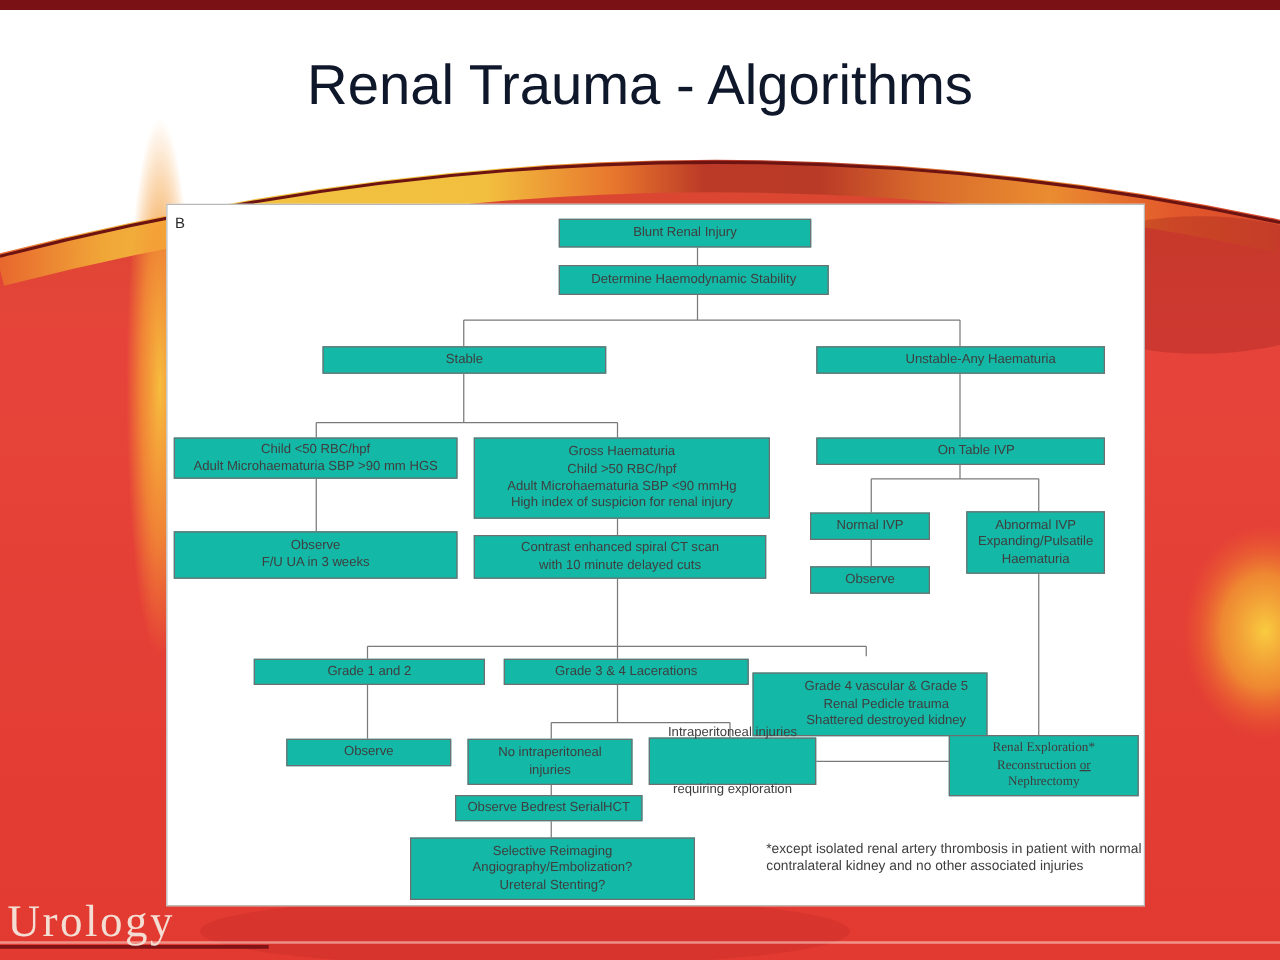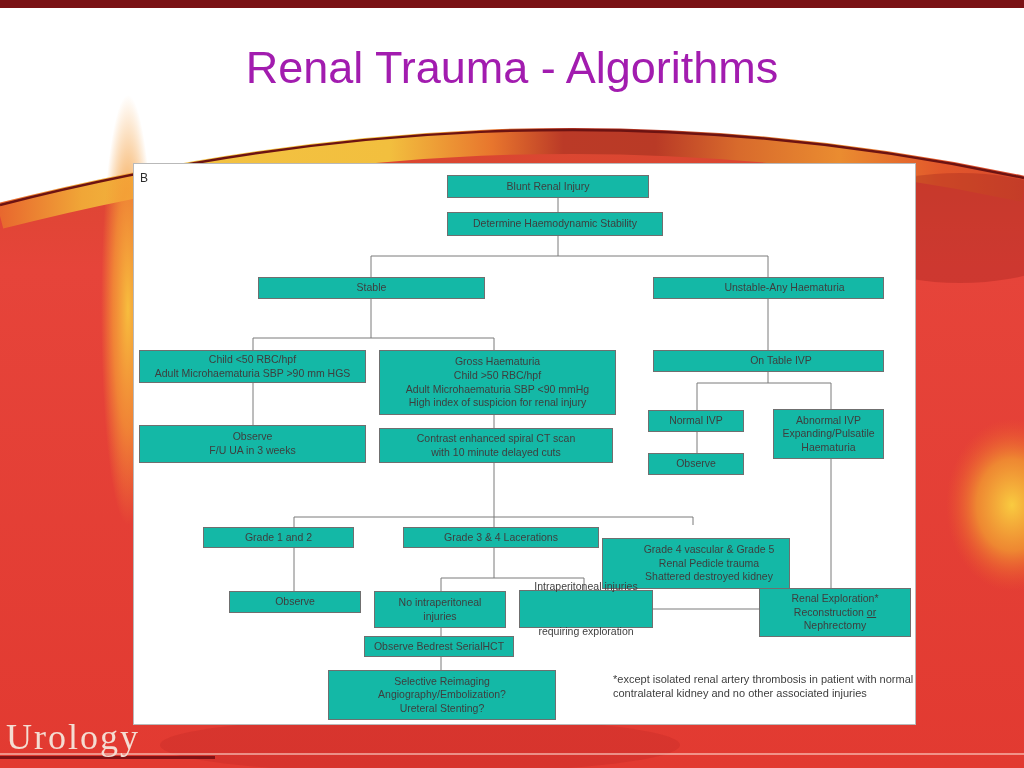--- a/index.html
+++ b/index.html
@@ -3,21 +3,21 @@
 <meta charset="utf-8">
 <style>
   html,body { margin:0; padding:0; }
   body {
     width:1024px; height:768px; position:relative; overflow:hidden;
     background:#ffffff; font-family:"Liberation Sans", sans-serif;
   }
   .bg-svg { position:absolute; left:0; top:0; z-index:0; }
   .title {
     position:absolute; top:42px; left:0; width:1024px; text-align:center;
-    font-size:45px; color:#a21caf; z-index:2; font-weight:400;
+    font-size:45px; color:#0f172a; z-index:2; font-weight:400;
   }
   .brand {
     position:absolute; left:6px; top:716px; z-index:3;
     font-family:"Liberation Serif", serif; font-size:36px; color:#f4ddd2;
     letter-spacing:2px;
   }
   .panel {
     position:absolute; left:133px; top:163px; width:783px; height:562px;
     background:#ffffff; border:1px solid #b9b9b9; box-sizing:border-box; z-index:1;
   }
@@ -161,21 +161,21 @@
     <div>Normal IVP</div>
   </div>
   <div class="fbox" style="left:639px;top:245px;width:111px;height:50px;">
     <div>Abnormal IVP</div>
     <div>Expanding/Pulsatile</div>
     <div>Haematuria</div>
   </div>
   <div class="fbox" style="left:514px;top:289px;width:96px;height:22px;">
     <div>Observe</div>
   </div>
-  <div class="fbox" style="left:69px;top:363px;width:151px;height:21px;justify-content:center;">
+  <div class="fbox" style="left:69px;top:363px;width:185px;height:21px;justify-content:center;">
     <div>Grade 1 and 2</div>
   </div>
   <div class="fbox" style="left:269px;top:363px;width:196px;height:21px;">
     <div>Grade 3 &amp; 4 Lacerations</div>
   </div>
   <div class="fbox" style="left:468px;top:374px;width:188px;height:51px;padding-left:26px;">
     <div>Grade 4 vascular &amp; Grade 5</div>
     <div>Renal Pedicle trauma</div>
     <div>Shattered destroyed kidney</div>
   </div>
@@ -183,21 +183,21 @@
     <div>Observe</div>
   </div>
   <div class="fbox" style="left:240px;top:427px;width:132px;height:37px;">
     <div>No intraperitoneal</div>
     <div>injuries</div>
   </div>
   <div class="fbox" style="left:385px;top:426px;width:134px;height:38px;gap:31px;">
     <div>Intraperitoneal injuries</div>
     <div>requiring exploration</div>
   </div>
-  <div class="fbox" style="left:625px;top:424px;width:152px;height:49px;">
+  <div class="fbox" style="left:625px;top:424px;width:152px;height:49px;font-family:Liberation Serif, serif;">
     <div>Renal Exploration*</div>
     <div><span>Reconstruction </span><span class="u">or</span></div>
     <div>Nephrectomy</div>
   </div>
   <div class="fbox" style="left:230px;top:472px;width:150px;height:21px;">
     <div>Observe Bedrest SerialHCT</div>
   </div>
   <div class="fbox" style="left:194px;top:506px;width:228px;height:50px;">
     <div>Selective Reimaging</div>
     <div>Angiography/Embolization?</div>

